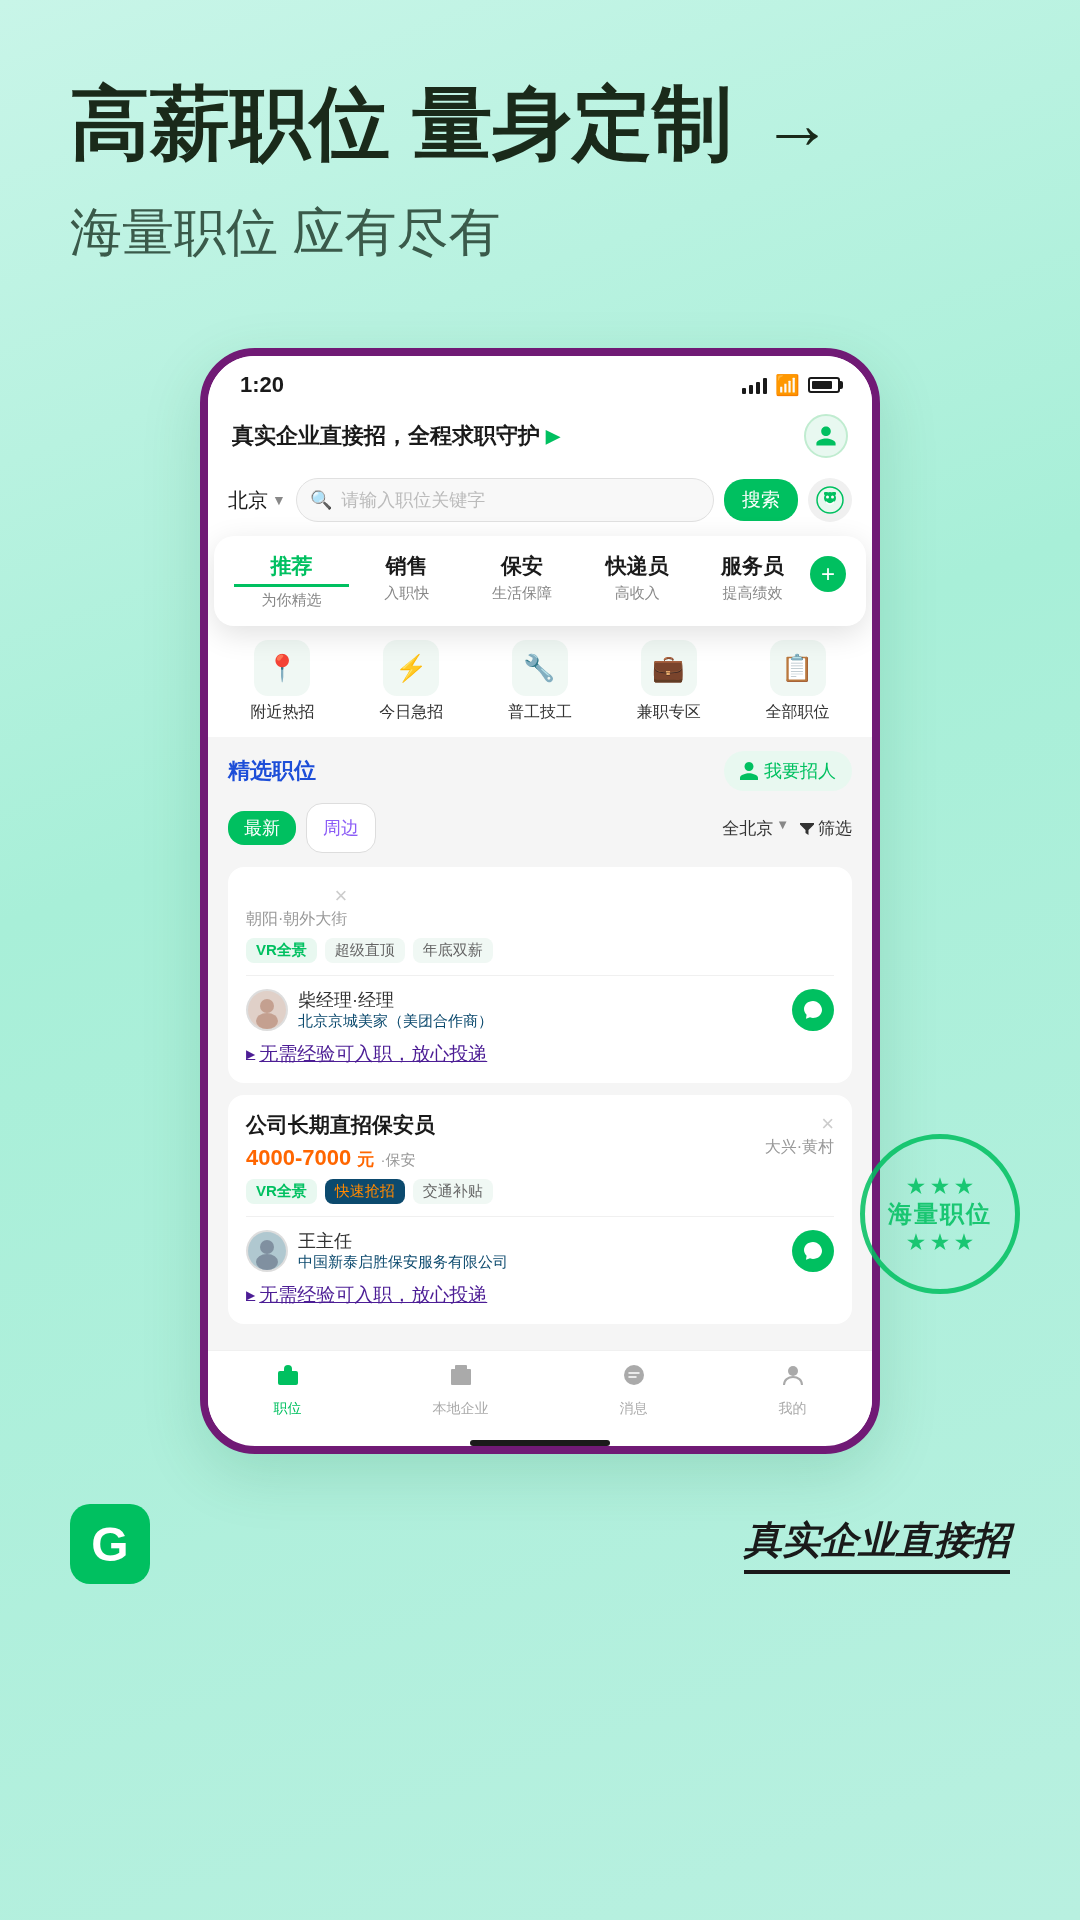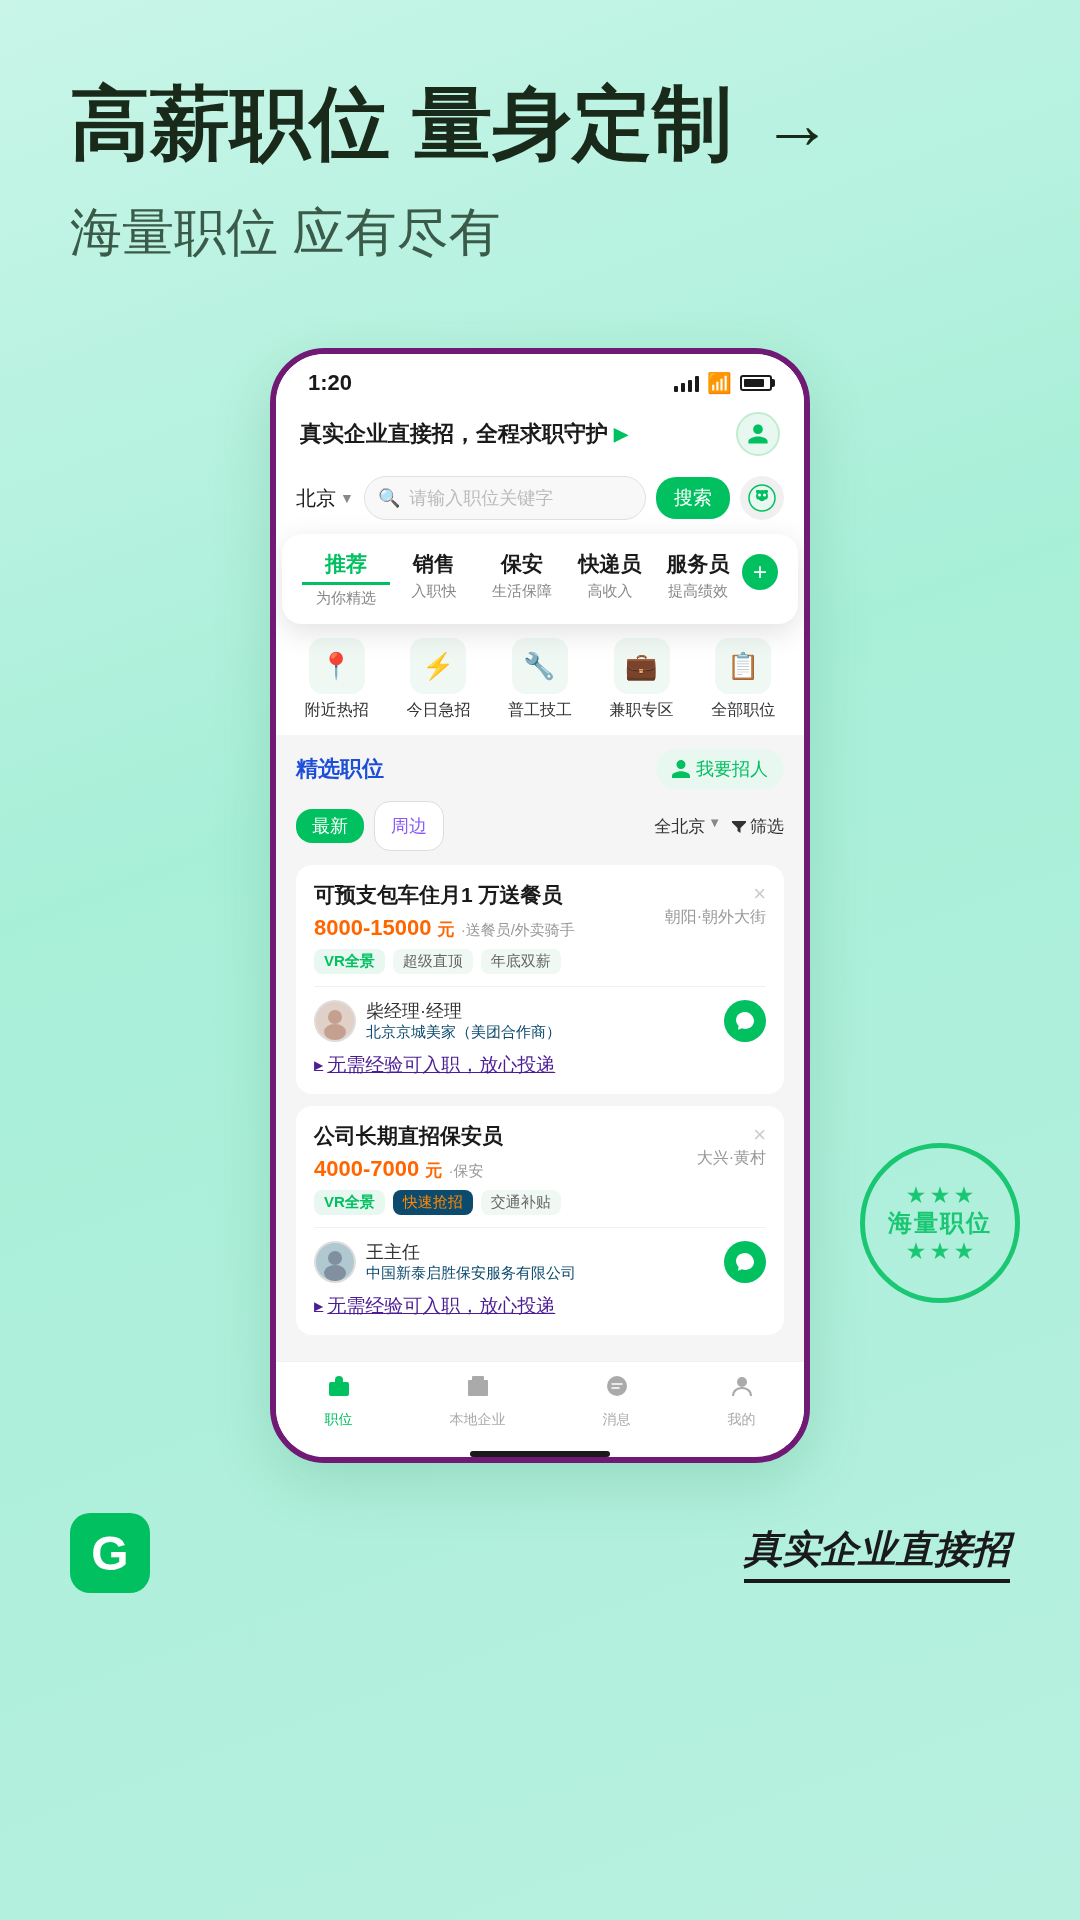--- a/index.html
+++ b/index.html
@@ -39,24 +39,24 @@
 
     
     .phone-container {
       display: flex;
       justify-content: center;
       margin: 40px auto 0;
       position: relative;
       width: 900px;
     }
     .phone-mockup {
-      width: 540px;
+      width: 680px;
       background: white;
       border-radius: 55px;
-      border: 6px solid #701a75;
+      border: 8px solid #701a75;
       overflow: hidden;
       box-shadow: 0 20px 60px rgba(0,100,50,0.15);
       position: relative;
     }
 
     
     .status-bar {
       background: white;
       padding: 16px 32px 8px;
       display: flex;
@@ -713,28 +713,20 @@
         <span class="filter-btn">
           <svg width="16" height="16" viewBox="0 0 16 16" fill="#333">
               <path d="M1 3h14v1.5L9.5 10v5l-3-2v-3L1 4.5V3z"></path>
             </svg>
           筛选
         </span>
       </div>
 
       <div class="job-card">
         <div class="job-card-header">
-          <div>
-            <div class="job-title">可预支包车住月1 万送餐员</div>
-            <div class="job-salary">
-              <span style="color:#ff6600">8000-15000</span>
-              <span class="salary-unit" style="color:#ff6600">元</span>
-              <span style="font-size:15px;color:#999;font-weight:400">·送餐员/外卖骑手</span>
-            </div>
-          </div>
           <div style="text-align:right">
             <span class="job-close">×</span>
             <div class="job-location">朝阳·朝外大街</div>
           </div>
         </div>
         <div class="job-tags">
           <span class="job-tag vr">VR全景</span>
           <span class="job-tag">超级直顶</span>
           <span class="job-tag">年底双薪</span>
         </div>

